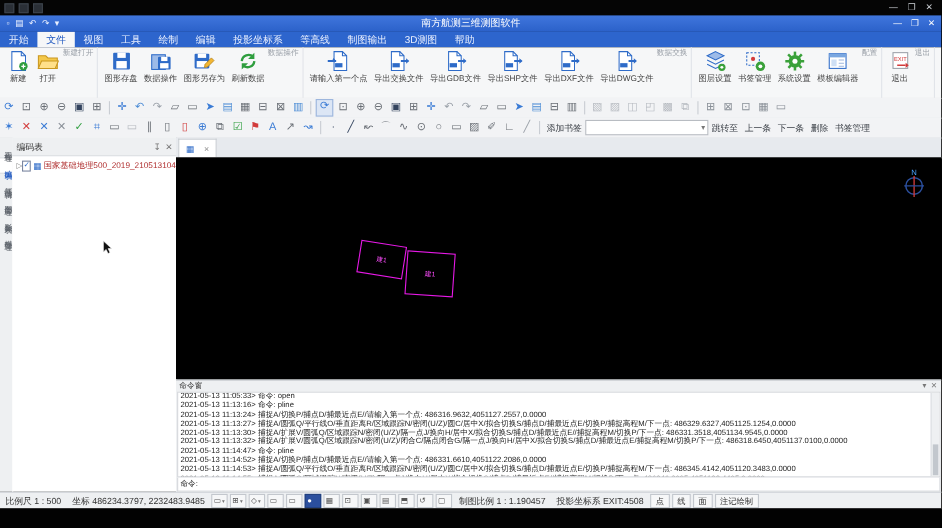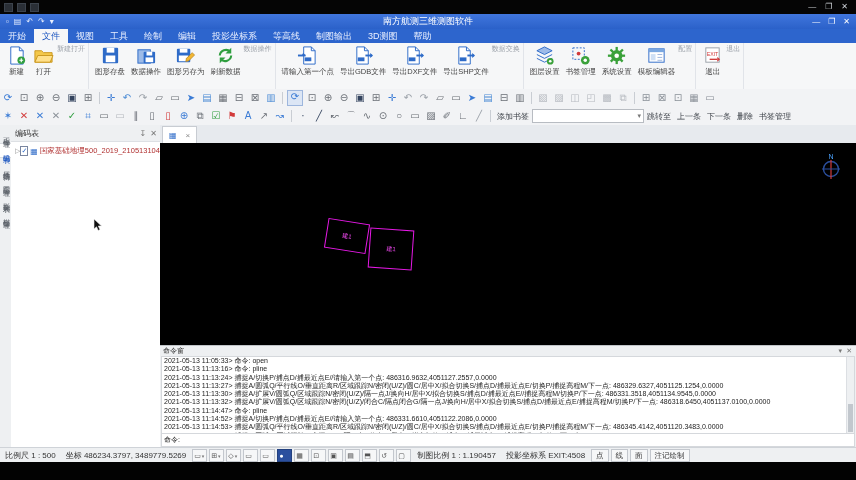--- a/index.html
+++ b/index.html
@@ -226,45 +226,69 @@
           <div class="bbtn">
             <span>
               <svg width="21" height="21" viewBox="0 0 22 22">
                 <path d="M4 2h8l4 4v14H4z" fill="#fff" stroke="#2e6bc8"></path>
                 <path d="M12 2v4h4" fill="none" stroke="#2e6bc8"></path>
                 <rect x="5" y="13" width="7" height="4" fill="#2e6bc8"></rect>
                 <path d="M13 11h7" stroke="#2e6bc8" stroke-width="2"></path>
                 <path d="M21 11l-3-2.6v5.2z" fill="#2e6bc8"></path>
               </svg>
             </span>
-            <div class="blabel">导出GDB文件</div>
+            <div class="blabel">导出交换文件</div>
           </div>
           <div class="bbtn">
             <span>
               <svg width="21" height="21" viewBox="0 0 22 22">
                 <path d="M4 2h8l4 4v14H4z" fill="#fff" stroke="#2e6bc8"></path>
                 <path d="M12 2v4h4" fill="none" stroke="#2e6bc8"></path>
                 <rect x="5" y="13" width="7" height="4" fill="#2e6bc8"></rect>
                 <path d="M13 11h7" stroke="#2e6bc8" stroke-width="2"></path>
                 <path d="M21 11l-3-2.6v5.2z" fill="#2e6bc8"></path>
               </svg>
             </span>
-            <div class="blabel">导出DXF文件</div>
+            <div class="blabel">导出GDB文件</div>
           </div>
           <div class="bbtn">
             <span>
               <svg width="21" height="21" viewBox="0 0 22 22">
                 <path d="M4 2h8l4 4v14H4z" fill="#fff" stroke="#2e6bc8"></path>
                 <path d="M12 2v4h4" fill="none" stroke="#2e6bc8"></path>
                 <rect x="5" y="13" width="7" height="4" fill="#2e6bc8"></rect>
                 <path d="M13 11h7" stroke="#2e6bc8" stroke-width="2"></path>
                 <path d="M21 11l-3-2.6v5.2z" fill="#2e6bc8"></path>
               </svg>
             </span>
             <div class="blabel">导出SHP文件</div>
+          </div>
+          <div class="bbtn">
+            <span>
+              <svg width="21" height="21" viewBox="0 0 22 22">
+                <path d="M4 2h8l4 4v14H4z" fill="#fff" stroke="#2e6bc8"></path>
+                <path d="M12 2v4h4" fill="none" stroke="#2e6bc8"></path>
+                <rect x="5" y="13" width="7" height="4" fill="#2e6bc8"></rect>
+                <path d="M13 11h7" stroke="#2e6bc8" stroke-width="2"></path>
+                <path d="M21 11l-3-2.6v5.2z" fill="#2e6bc8"></path>
+              </svg>
+            </span>
+            <div class="blabel">导出DXF文件</div>
+          </div>
+          <div class="bbtn">
+            <span>
+              <svg width="21" height="21" viewBox="0 0 22 22">
+                <path d="M4 2h8l4 4v14H4z" fill="#fff" stroke="#2e6bc8"></path>
+                <path d="M12 2v4h4" fill="none" stroke="#2e6bc8"></path>
+                <rect x="5" y="13" width="7" height="4" fill="#2e6bc8"></rect>
+                <path d="M13 11h7" stroke="#2e6bc8" stroke-width="2"></path>
+                <path d="M21 11l-3-2.6v5.2z" fill="#2e6bc8"></path>
+              </svg>
+            </span>
+            <div class="blabel">导出DWG文件</div>
           </div>
         </div>
         <div class="glabel">数据交换</div>
       </div>
       <div class="tgroup">
         <div class="brow">
           <div class="bbtn">
             <span>
               <svg width="21" height="21" viewBox="0 0 22 22">
                 <path d="M11 2l8 4-8 4-8-4z" fill="#9dbbe8" stroke="#2e6bc8"></path>
@@ -506,21 +530,21 @@
           <div class="thumb"></div>
         </div>
       </div>
     <div id="cmd-prompt">
       <span>命令:</span>
     </div>
   </div>
 
   <div id="status-bar">
     <span class="stext">比例尺 1 : 500</span>
-    <span class="stext">坐标 486234.3797, 3489779.5269</span>
+    <span class="stext">坐标 486234.3797, 2232483.9485</span>
     <span id="status-buttons" style="display:flex;">
         <span class="sbtn">▭<span class="dd">▾</span></span>
         <span class="sbtn">⊞<span class="dd">▾</span></span>
         <span class="sbtn">◇<span class="dd">▾</span></span>
         <span class="sbtn">▭</span>
         <span class="sbtn">▭</span>
         <span class="sbtn on">●</span>
         <span class="sbtn">▦</span>
         <span class="sbtn">⊡</span>
         <span class="sbtn">▣</span>

